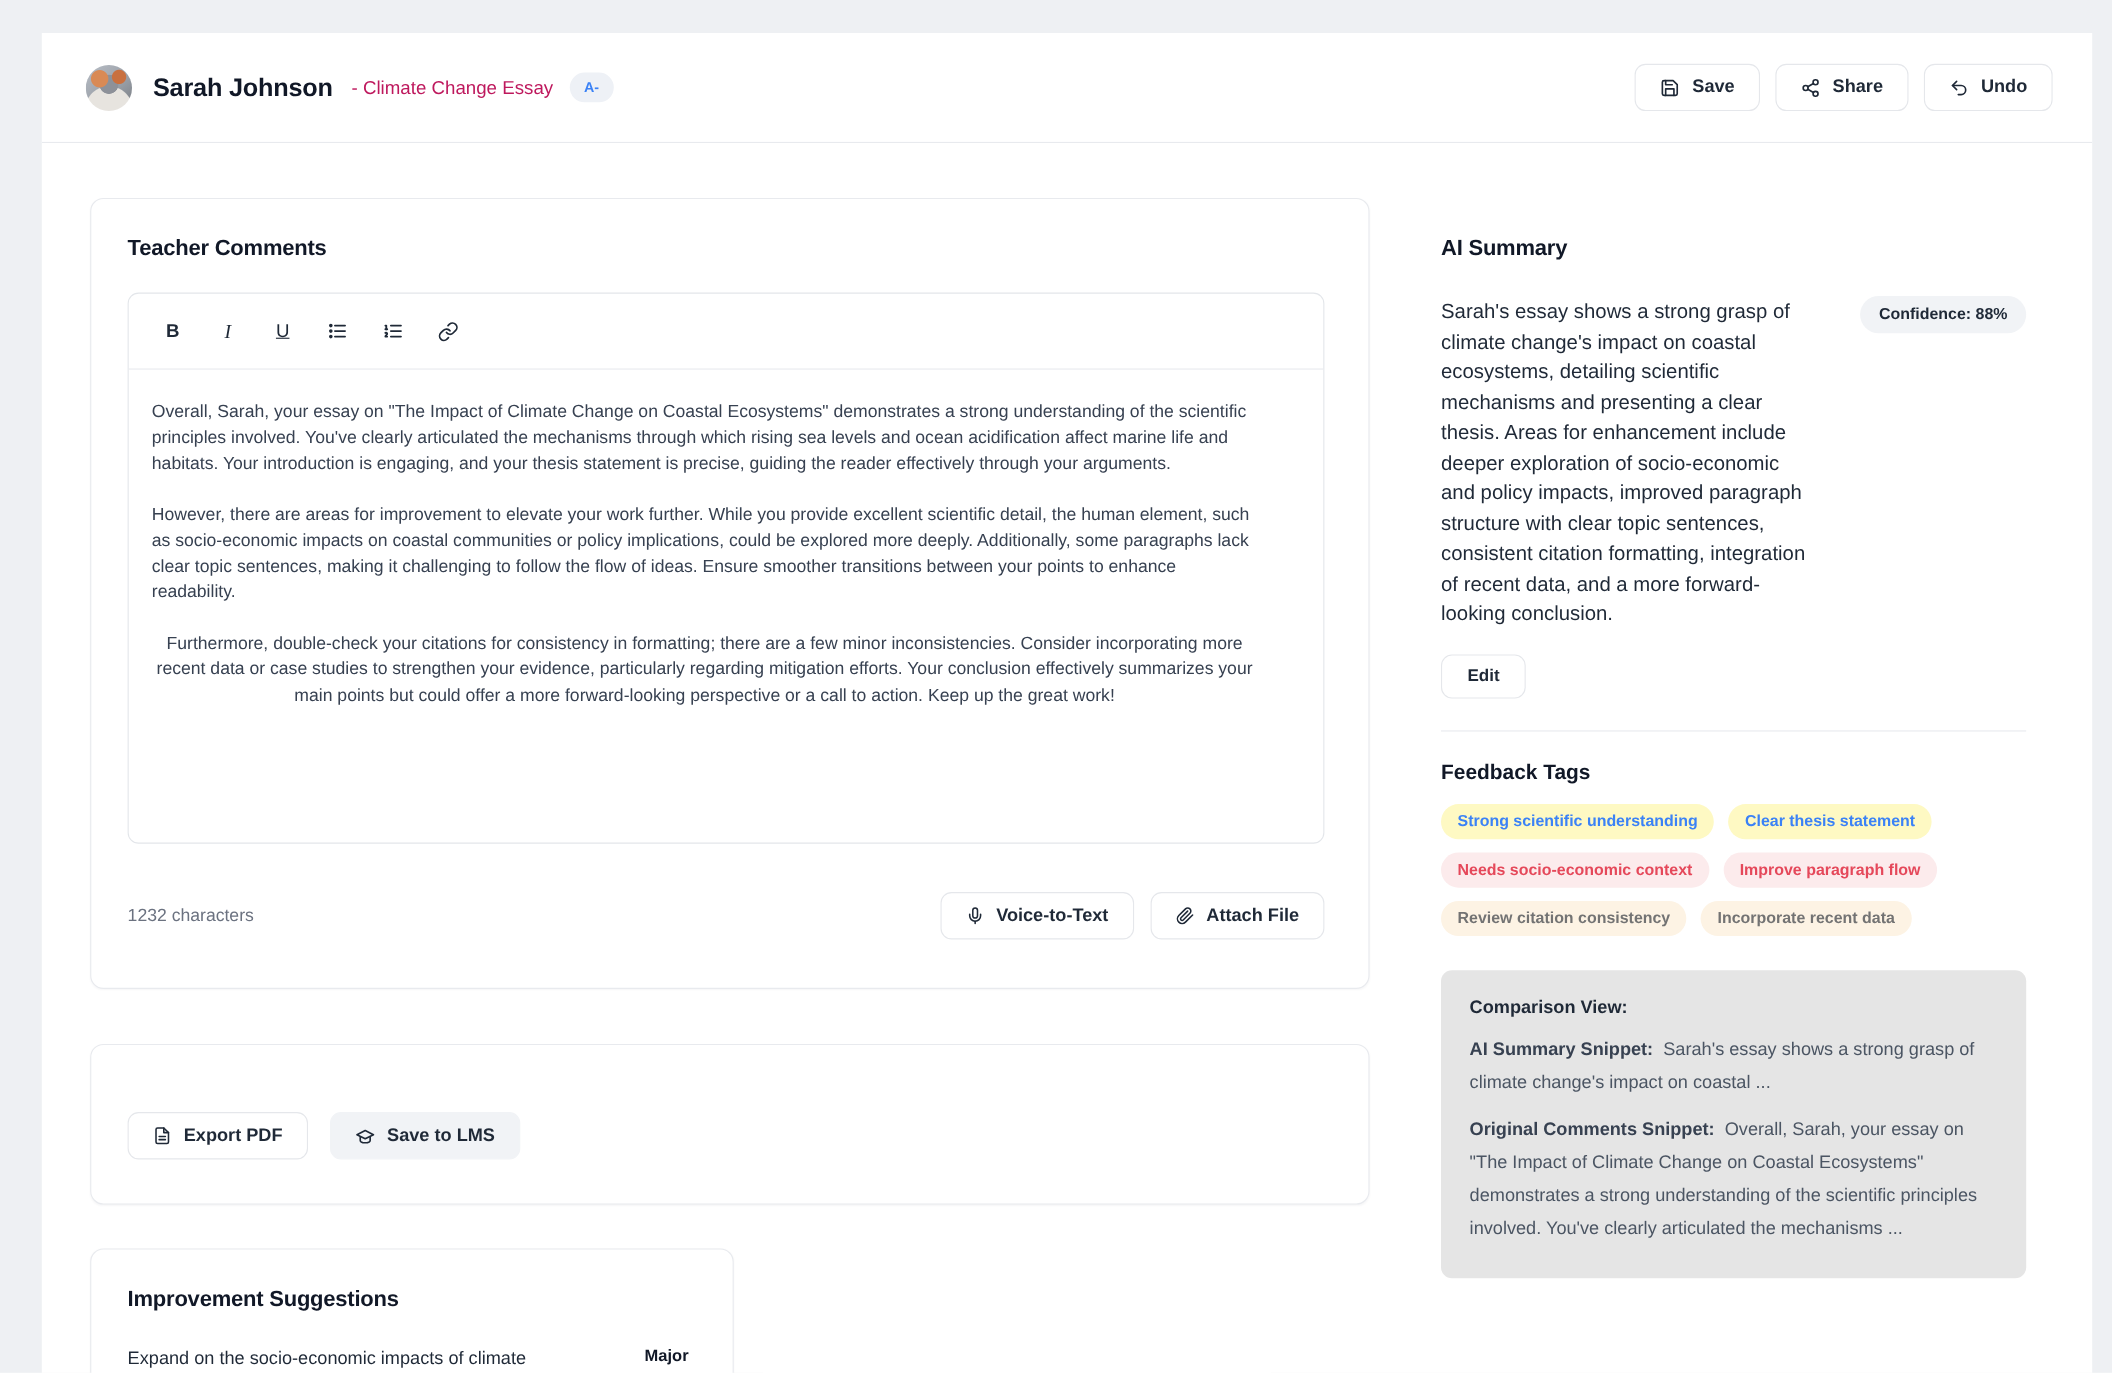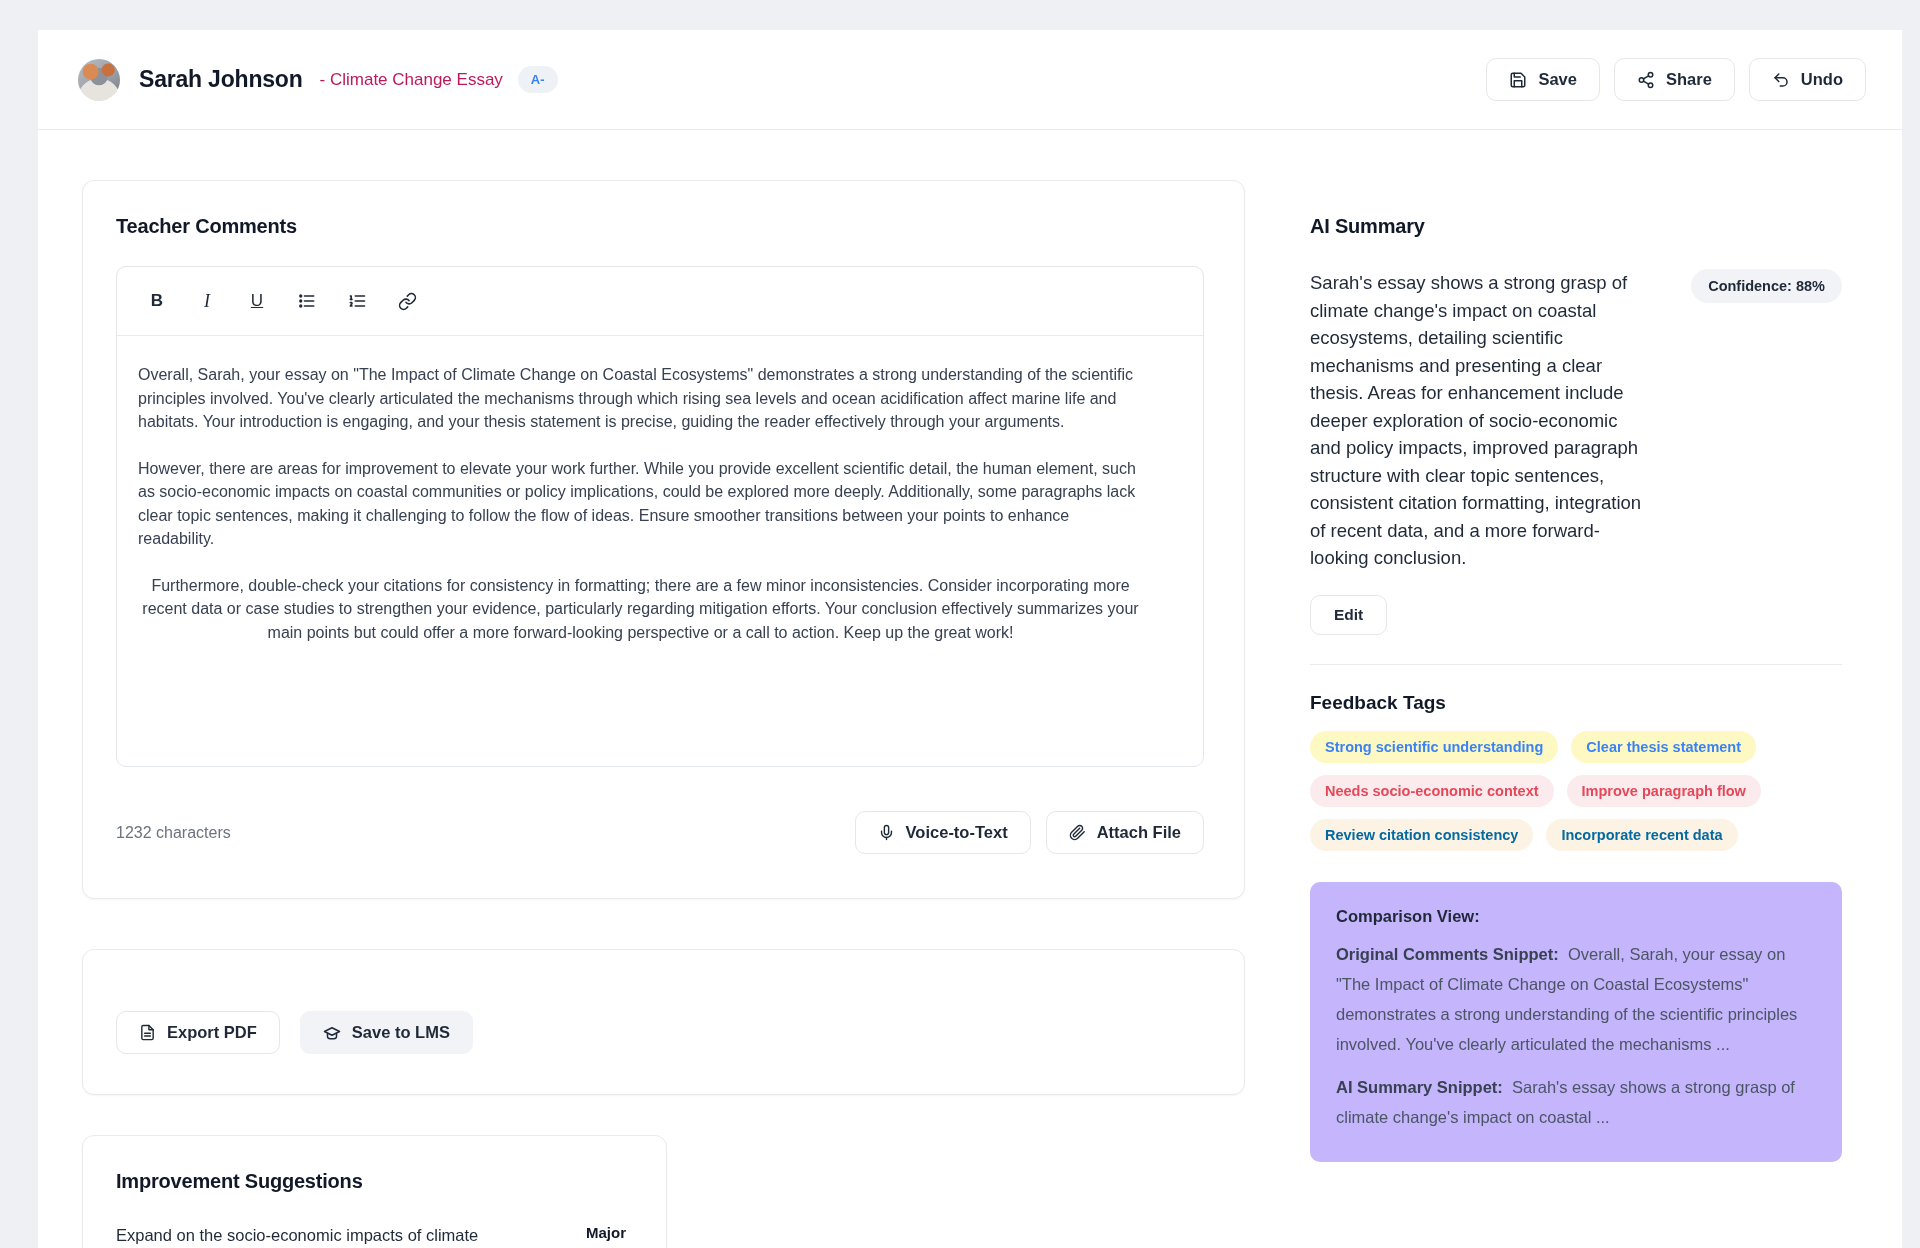--- a/index.html
+++ b/index.html
@@ -124,25 +124,25 @@
   .divider { border: none; border-top: 1px solid #e8eaee; margin: 29px 0 27px 0; }
   .tags-title { font-size: 19px; font-weight: 700; color: #111827; }
   .tags-wrap { display: flex; flex-wrap: wrap; gap: 12px 13px; margin-top: 17px; }
   .tag {
     font-size: 14.5px; font-weight: 700;
     padding: 8px 15px; border-radius: 999px;
     white-space: nowrap; cursor: pointer;
   }
   .tag.blue   { background: #fef9c3; color: #3b82f6; }
   .tag.red    { background: #fcebec; color: #e5485a; }
-  .tag.orange { background: #fdf3e4; color: #0369a1; }
+  .tag.orange { background: #fdf3e4; color: #737373; }
   
   .comparison-box {
     margin-top: 31px;
-    background: #c4b5fd;
+    background: #e5e5e5;
     border-radius: 10px;
     padding: 25px 26px 30px 26px;
   }
   .comparison-title { font-size: 16.5px; font-weight: 700; color: #1f2937; }
   .comparison-box p { margin-top: 13px; font-size: 16.5px; line-height: 30px; color: #4b5563; }
   .comparison-box p strong { color: #374151; font-weight: 700; }
   .icon { display: inline-flex; }
 </style>
 </head>
 <body>
@@ -316,19 +316,19 @@
         <span class="tag blue">Strong scientific understanding</span>
         <span class="tag blue">Clear thesis statement</span>
         <span class="tag red">Needs socio-economic context</span>
         <span class="tag red">Improve paragraph flow</span>
         <span class="tag orange">Review citation consistency</span>
         <span class="tag orange">Incorporate recent data</span>
       </div>
 
       <div class="comparison-box">
         <div class="comparison-title">Comparison View:</div>
+        <p><strong>AI Summary Snippet:</strong>&nbsp; <span>Sarah's essay shows a strong grasp of climate change's impact on coastal ...</span></p>
         <p><strong>Original Comments Snippet:</strong>&nbsp; <span>Overall, Sarah, your essay on "The Impact of Climate Change on Coastal Ecosystems" demonstrates a strong understanding of the scientific principles involved. You've clearly articulated the mechanisms ...</span></p>
-        <p><strong>AI Summary Snippet:</strong>&nbsp; <span>Sarah's essay shows a strong grasp of climate change's impact on coastal ...</span></p>
       </div>
     </div>
 
   </div>
 </div>
 
 </body></html>

